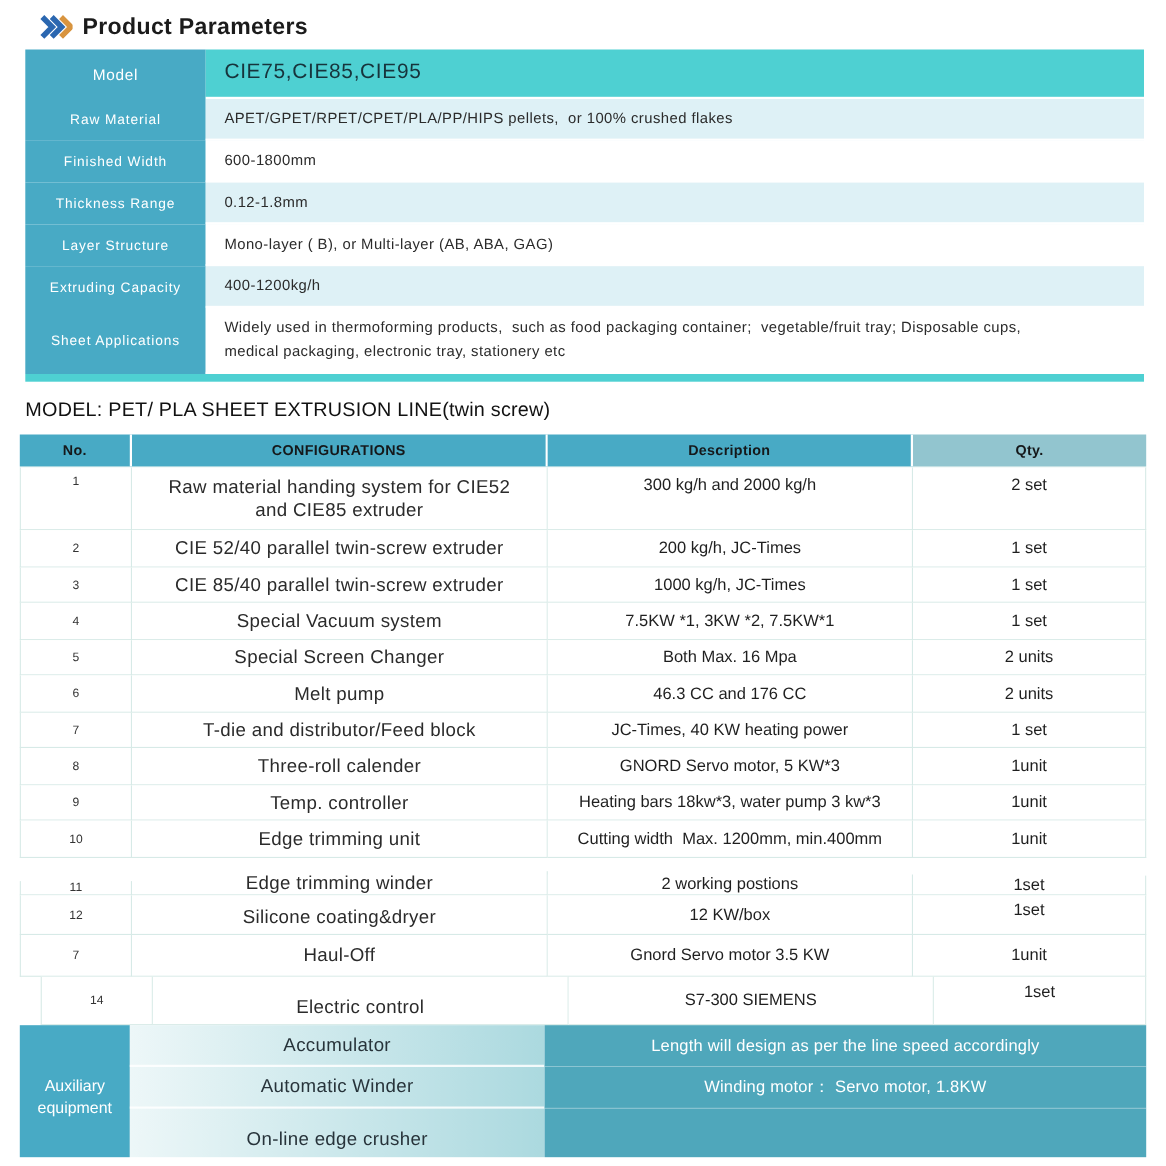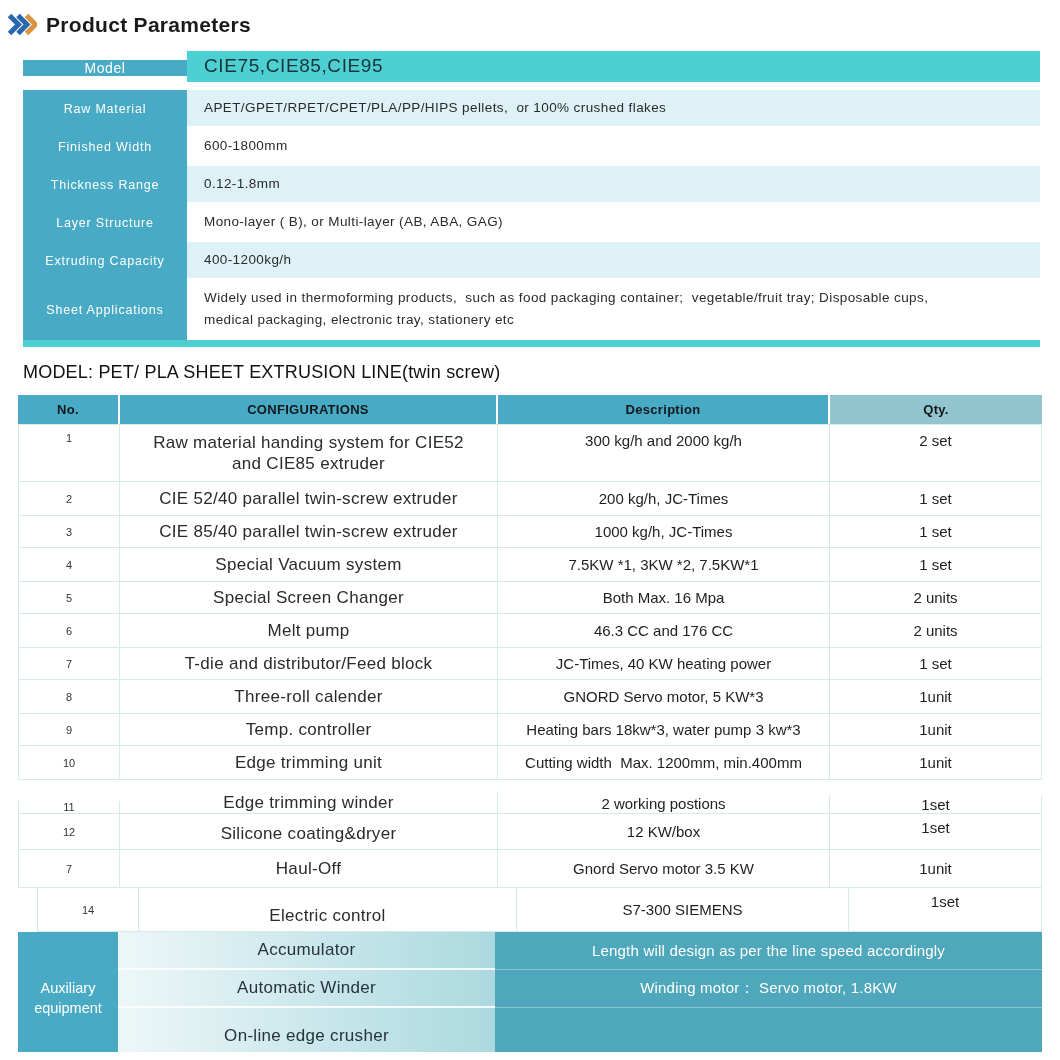--- a/index.html
+++ b/index.html
@@ -1,28 +1,28 @@
 <!DOCTYPE html>
 <html style="--teal: #48AAC5; --turquoise: #4ED0D2; --tint: #DEF1F6; --qtyhdr: #92C5CF; --auxteal: #4FA7BB; --auxg1: #EDF7F8; --auxg2: #ABD9DF; --bdr: #D7EAE7;"><head>
 <meta charset="utf-8">
 <style>
   html,body{margin:0;padding:0;background:#fff;}
   body{width:1060px;height:1060px;overflow:hidden;
        font-family:"Liberation Sans","DejaVu Sans",sans-serif;}
   .page{position:relative;width:1060px;height:1060px;overflow:hidden;background:#fff;}
 
   
-  .header-row{position:absolute;top:12px;left:7px;display:flex;align-items:center;gap:9px;}
+  .header-row{position:absolute;top:12px;left:36px;display:flex;align-items:center;gap:9px;}
   .chevrons{display:block;}
   .title{font-size:21px;font-weight:800;color:#1b1b1b;letter-spacing:.3px;}
 
   
   .spec-table{position:absolute;top:45px;left:23px;width:1017px;}
   .spec-row{display:flex;height:38px;}
-  .spec-row.v-model{height:45px;align-items:center;}
+  .spec-row.v-model{height:45px;}
   .spec-row.v-tall{height:60px;}
   .spec-label{width:164px;flex:0 0 164px;background:var(--teal);color:#fff;
       display:flex;align-items:center;justify-content:center;text-align:center;
       font-size:12.5px;letter-spacing:.8px;}
   .v-model .spec-label{font-size:14px;letter-spacing:.6px;}
   .spec-value{flex:1;display:flex;align-items:center;padding-left:17px;padding-right:10px;
       font-size:13.5px;color:#2b2b2b;letter-spacing:.4px;border-bottom:2px solid #fff;
       white-space:pre-wrap;line-height:1.6;}
   .v-model .spec-value{background:var(--turquoise);font-size:19px;color:#17343c;letter-spacing:.6px;}
   .v-tint  .spec-value{background:var(--tint);}

